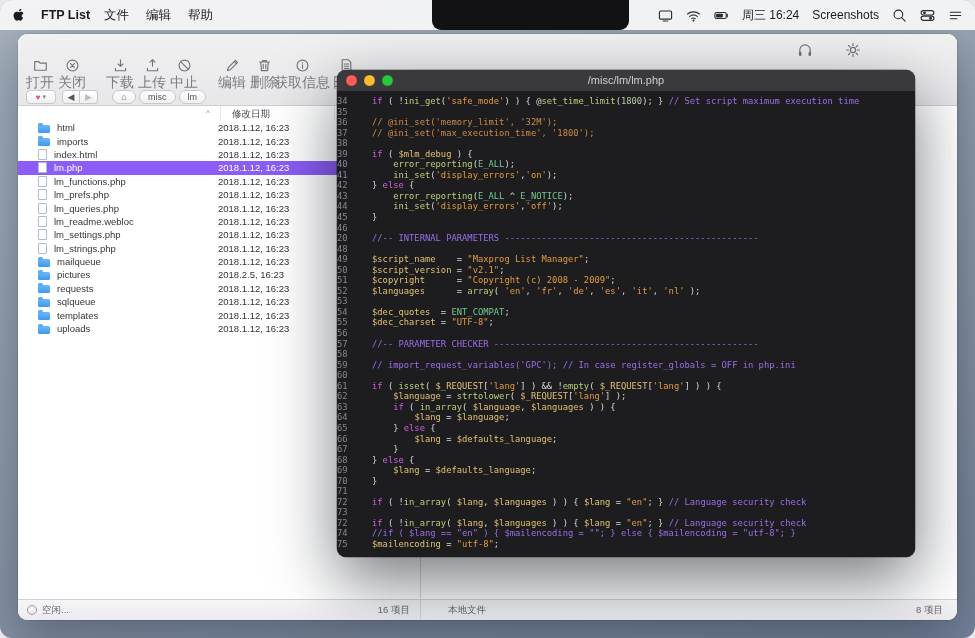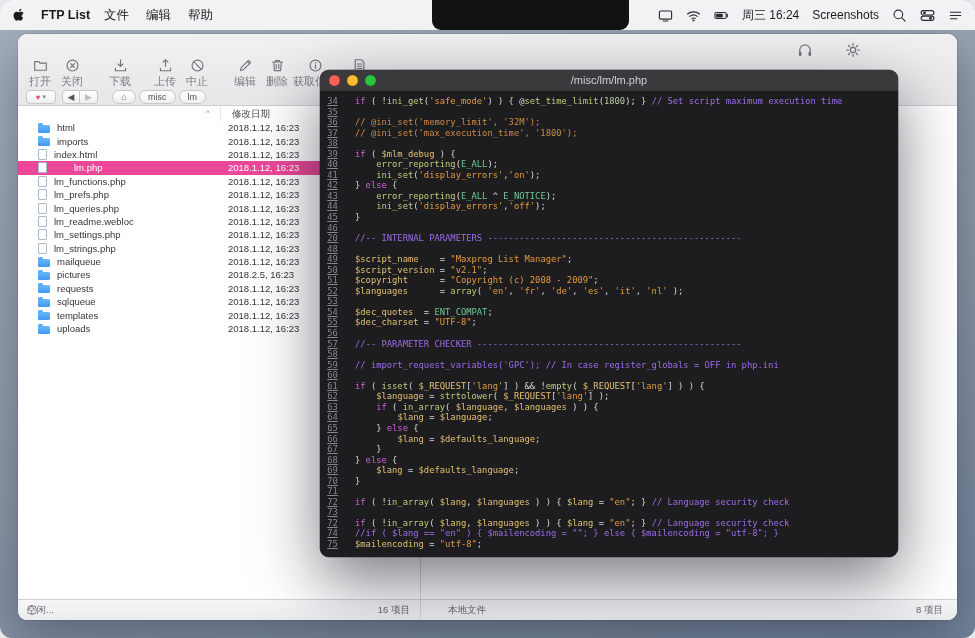--- a/index.html
+++ b/index.html
@@ -18,36 +18,36 @@
   .mb-group{display:flex;align-items:center;gap:13px;}
   .mb-ic{width:15px;height:15px;display:inline-block;color:#2b2b2f;}
   .ic svg,.mb-ic svg,.tb-ic svg{display:block;width:100%;height:100%;fill:none;stroke:currentColor;
       stroke-width:1.2;stroke-linecap:round;stroke-linejoin:round;}
   .notch{position:absolute;left:432px;top:0;width:197px;height:30px;background:#121214;
          border-radius:0 0 9px 9px;z-index:60;}
   
   .win{position:absolute;background:#fff;border-radius:9px;}
   .ftp{left:18px;top:34px;width:939px;height:586px;z-index:10;
        box-shadow:0 18px 50px rgba(25,35,55,.40),0 0 0 .5px rgba(0,0,0,.18);}
-  .editor{left:320px;top:70px;width:578px;height:487px;z-index:20;background:#1d1d20;
+  .editor{left:337px;top:70px;width:578px;height:487px;z-index:20;background:#1d1d20;
           box-shadow:0 24px 65px rgba(8,12,22,.55),0 0 0 .5px rgba(0,0,0,.45);}
   
   .ftp-chrome{position:absolute;left:0;top:0;right:0;height:72px;border-radius:9px 9px 0 0;
               background:linear-gradient(#f1f1f2,#e7e7e9);border-bottom:1px solid #cfcfd2;box-sizing:border-box;}
   .titlebar{position:absolute;top:0;left:0;right:0;height:21px;}
   .lights{position:absolute;left:9px;top:5px;display:flex;gap:7px;}
   .tl{width:11px;height:11px;border-radius:50%;box-shadow:inset 0 0 0 .5px rgba(0,0,0,.18);}
   .tl.na{background:#c9c9cc;}
   .tl.r{background:#ff5f57;}.tl.y{background:#febc2e;}.tl.g{background:#29c73f;}
   .win-title{position:absolute;left:0;right:0;top:4px;text-align:center;font-size:11.5px;color:#8d8d92;}
   .toolbar{position:absolute;top:21px;left:0;right:0;height:33px;display:flex;align-items:flex-start;padding-left:6px;}
   .tb-btn{width:32px;display:flex;flex-direction:column;align-items:center;gap:1px;padding-top:3px;flex:none;}
   .tb-btn.wide{width:44px;justify-content:space-between;}
   .tb-ic{width:15px;height:15px;color:#737379;}
-  .tb-label{font-size:11px;color:#7c7c82;white-space:nowrap;}
+  .tb-label{font-size:14px;color:#7c7c82;white-space:nowrap;}
   .tb-abs{position:absolute;top:8px;width:16px;height:16px;color:#737379;}
   
   .pathbar{position:absolute;top:54px;left:0;right:0;height:18px;display:flex;align-items:center;padding-left:8px;gap:6px;}
   .pb-btn{height:14px;background:linear-gradient(#ffffff,#efeff1);border:1px solid #c7c7cc;border-radius:4px;
           display:flex;align-items:center;justify-content:center;font-size:9px;color:#555;box-sizing:border-box;}
   .fav{width:30px;gap:2px;}
   .heart{color:#e0568a;font-size:8px;}
   .chev{font-size:7px;color:#888;}
   .navseg{display:flex;}
   .navseg .pb-btn{width:18px;border-radius:0;}
@@ -57,49 +57,49 @@
   .crumb{min-width:24px;padding:0 8px;border-radius:8px;}
   
   .colhead{position:absolute;top:72px;left:0;right:0;height:15px;background:#fff;border-bottom:1px solid #e2e2e5;
            font-size:9.5px;color:#48484d;}
   .ch-name{position:absolute;left:12px;top:18px;text-decoration:underline;}
   .ch-caret{position:absolute;left:188px;top:2px;color:#8a8a90;font-size:8px;}
   .ch-date{position:absolute;left:214px;top:2px;}
   .ch-div{position:absolute;top:0;bottom:0;width:1px;background:#e8e8ea;}
   .filelist{position:absolute;top:87px;left:0;width:402px;bottom:20px;background:#fff;overflow:hidden;}
   .frow{position:relative;height:13.4px;display:flex;align-items:center;padding-left:20px;font-size:9.5px;color:#353539;}
-  .frow.sel{background:#ec4899;color:#fff;gap:20px;}
+  .frow.sel{background:#8b5cf6;color:#fff;}
   .fname{margin-left:7px;white-space:nowrap;}
-  .fdate{position:absolute;left:210px;white-space:nowrap;}
+  .fdate{position:absolute;left:200px;white-space:nowrap;}
   .icon-folder{position:relative;width:12px;height:8px;background:linear-gradient(#6cb9f8,#3f97ef);
                border-radius:1.5px;margin-top:2px;flex:none;}
   .icon-folder::before{content:"";position:absolute;top:-2px;left:0;width:5px;height:3px;background:#5aacf5;
                border-radius:1.5px 1.5px 0 0;}
   .icon-file{width:9px;height:11px;background:#fdfdfe;border:1px solid #a8bcCd;border:1px solid #a8bccd;
              border-radius:1px;box-sizing:border-box;flex:none;}
   .pane-divider{position:absolute;top:72px;bottom:20px;left:402px;width:1px;background:#d9d9dc;}
   .right-pane{position:absolute;top:87px;left:403px;right:0;bottom:20px;background:#fff;}
   
   .statusbar{position:absolute;left:0;right:0;bottom:0;height:20px;background:linear-gradient(#f6f6f8,#ececef);
              border-top:1px solid #d2d2d6;border-radius:0 0 9px 9px;font-size:9.5px;color:#69696f;}
   .sb-idle-icon{position:absolute;left:9px;top:5px;width:10px;height:10px;border:1px solid #98989d;
                 border-radius:50%;box-sizing:border-box;}
-  .sb-idle{position:absolute;left:9px;top:4px;}
+  .sb-idle{position:absolute;left:24px;top:4px;}
   .sb-left-count{position:absolute;left:0;width:392px;text-align:right;top:4px;}
   .sb-div{position:absolute;left:402px;top:0;bottom:0;width:1px;background:#d6d6da;}
   .sb-local{position:absolute;left:430px;top:4px;}
   .sb-right-count{position:absolute;right:14px;top:4px;}
   
   .ed-titlebar{position:absolute;top:0;left:0;right:0;height:21px;background:#3a3a3d;border-radius:9px 9px 0 0;}
   .ed-title{position:absolute;left:0;right:0;top:4px;text-align:center;font-size:11px;color:#cfcfd3;}
   .ed-body{position:absolute;top:21px;left:0;right:0;bottom:0;overflow:hidden;padding-top:5px;
            border-radius:0 0 9px 9px;background:#1d1d20;}
   .cl{display:flex;height:10.55px;line-height:10.6px;font-family:"DejaVu Sans Mono","Liberation Mono",monospace;
       font-size:8.8px;white-space:pre;}
-  .ln{flex:none;width:25px;text-align:center;padding-right:10px;color:#86868d;text-decoration:underline;}
+  .ln{flex:none;width:25px;text-align:left;padding-right:10px;color:#86868d;}
   .ct{flex:1;}
   .tk-p{color:#d8d8da;}  .tk-k{color:#d55fde;}  .tk-c{color:#9d6ce8;}
   .tk-co{color:#cd8a45;} .tk-s{color:#e39b3e;}  .tk-v{color:#e3c172;}
   .tk-f{color:#bccf7a;}  .tk-g{color:#73c991;}  .tk-n{color:#b3cea4;}
 </style>
 </head>
 <body>
 
 <div class="screen">
 
@@ -187,21 +187,21 @@
             <span class="tb-label">关闭</span>
           </div>
           <div class="tb-btn" style="margin-left: 16px; font-family: Liberation Mono, monospace;">
             <span class="tb-ic ic">
               <svg viewBox="0 0 16 16">
                 <path d="M8 1.8v7M5.4 6.4L8 9l2.6-2.6M2.6 11v2.6h10.8V11"></path>
               </svg>
             </span>
             <span class="tb-label">下载</span>
           </div>
-          <div class="tb-btn" style="margin-left: 13px;">
+          <div class="tb-btn" style="margin-left: 0px;">
             <span class="tb-ic ic">
               <svg viewBox="0 0 16 16">
                 <path d="M8 8.8v-7M5.4 4.4L8 1.8l2.6 2.6M2.6 11v2.6h10.8V11"></path>
               </svg>
             </span>
             <span class="tb-label">上传</span>
           </div>
           <div class="tb-btn" style="margin-left: 0px;">
             <span class="tb-ic ic">
               <svg viewBox="0 0 16 16">

